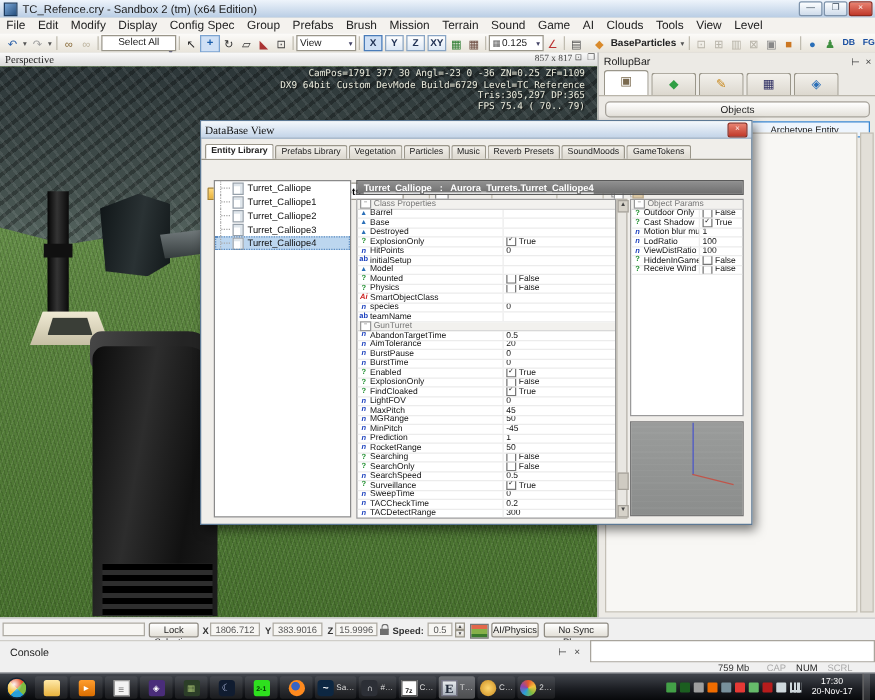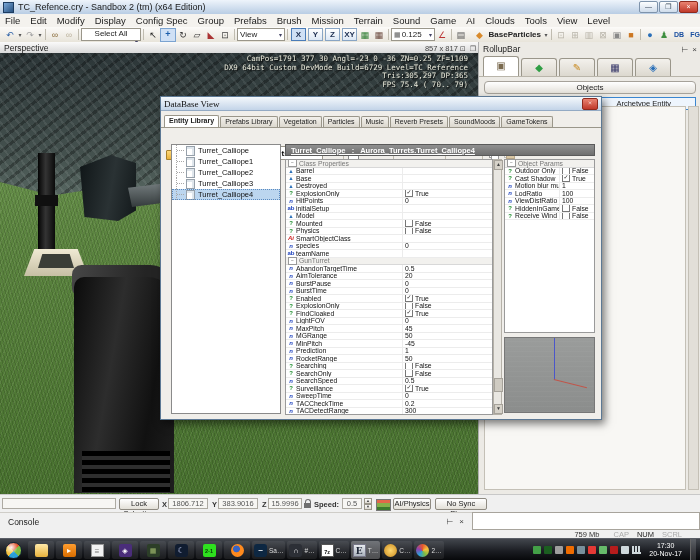--- a/index.html
+++ b/index.html
@@ -27,21 +27,21 @@
   .tb-s{flex:none;width:1px;height:11px;background:#c0bcb0;margin:0 2px;}
   .tb-combo{flex:none;height:11px;border:1px solid #9a968a;background:#fff;font-size:8px;display:flex;
             align-items:center;padding:0 2px;color:#222;}
   .tb-combo .car{margin-left:auto;font-size:6px;color:#446;padding-left:3px;}
   .tb-ax{flex:none;width:13px;height:11px;border:1px solid #89a5c4;background:linear-gradient(#fff,#dde8f5);
          text-align:center;font-size:8px;font-weight:bold;color:#235;line-height:11px;margin:0 1px;}
   .tb-ax.on{background:#cfe0f5;border-color:#4a7cb8;}
   .tb-label{flex:none;font-size:8px;font-weight:bold;color:#222;padding:0 2px;}
   
   .vph{left:0;top:42px;width:478px;height:11px;background:linear-gradient(#fafafa,#d9d9d9);
-       border-bottom:1px solid #b0b0b0;display:flex;align-items:flex-end;font-size:8.5px;color:#222;}
+       border-bottom:1px solid #b0b0b0;display:flex;align-items:flex-start;font-size:8.5px;color:#222;font-family:Liberation Serif, serif;}
   .vph .res{margin-left:auto;font-size:7.5px;color:#444;}
   .vph .vic{font-size:7px;color:#555;padding:0 2px;}
   
   .vp{left:0;top:53px;width:478px;height:441px;overflow:hidden;background:
       repeating-linear-gradient(75deg,rgba(0,0,0,.13) 0 1px,transparent 1px 3px),
       repeating-linear-gradient(-68deg,rgba(255,255,240,.08) 0 1px,transparent 1px 4px),
       linear-gradient(180deg,#7aa35c 0%,#5c8540 40%,#47702e 100%);}
   .vp-rock{position:absolute;left:0;top:0;width:100%;height:150px;
       background:repeating-linear-gradient(52deg,rgba(255,255,255,.07) 0 2px,transparent 2px 7px),
       repeating-linear-gradient(-38deg,rgba(0,0,0,.28) 0 3px,transparent 3px 9px),

